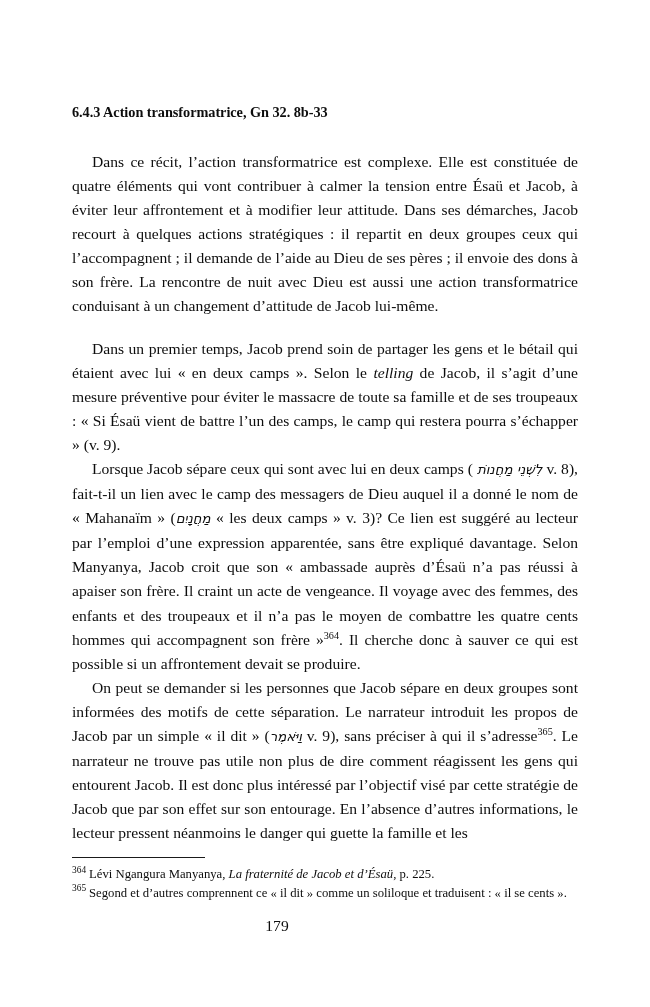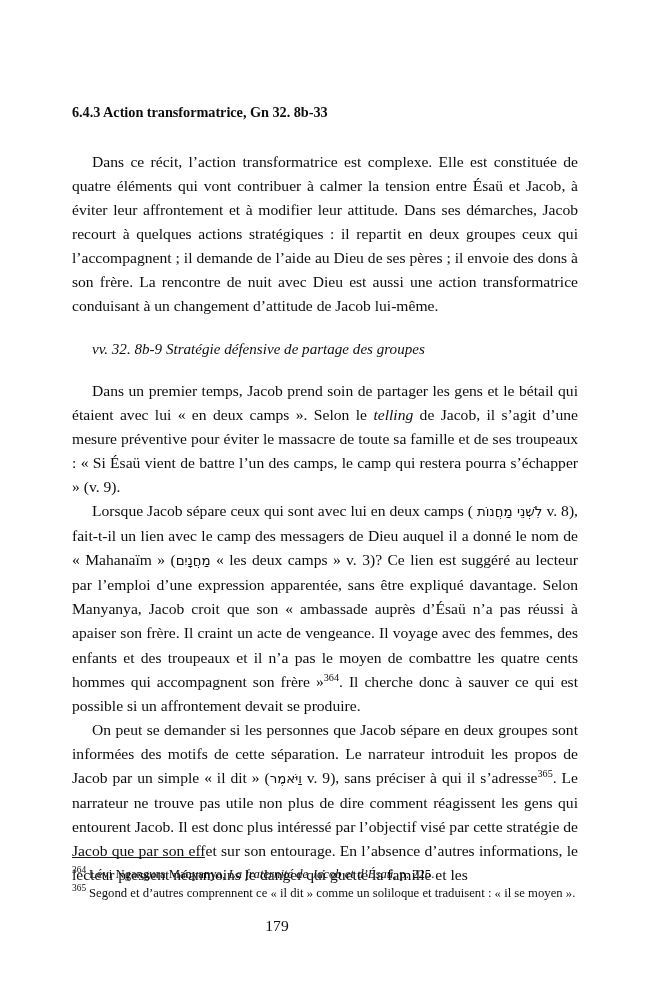--- a/index.html
+++ b/index.html
@@ -67,20 +67,21 @@
   sup.fn-ref {
     font-size: 10.2px;
     vertical-align: super;
     line-height: 0;
   }
   .heb {
     font-family: "DejaVu Sans", "Liberation Sans", sans-serif;
     font-size: 13.4px;
     direction: rtl;
     unicode-bidi: isolate;
+    font-style: italic;
   }
   .footnotes {
     position: absolute;
     left: 72px;
     top: 857px;
     width: 506px;
   }
   .fn-rule {
     width: 133px;
     height: 0;
@@ -114,35 +115,34 @@
 <body>
 
 <div class="page">
 
   <div class="content">
 
     <h2 class="section-heading">6.4.3 Action transformatrice, Gn 32. 8b-33</h2>
 
     <p class="para first-after-heading">Dans ce récit, l’action transformatrice est complexe. Elle est constituée de quatre éléments qui vont contribuer à calmer la tension entre Ésaü et Jacob, à éviter leur affrontement et à modifier leur attitude. Dans ses démarches, Jacob recourt à quelques actions stratégiques : il repartit en deux groupes ceux qui l’accompagnent ; il demande de l’aide au Dieu de ses pères ; il envoie des dons à son frère. La rencontre de nuit avec Dieu est aussi une action transformatrice conduisant à un changement d’attitude de Jacob lui-même.</p>
 
-    <p class="subhead">vv. 32. 8b-9 Stratégie défensive de partage des groupes</p>
 
     <p class="para after-subhead"><span>Dans un premier temps, Jacob prend soin de partager les gens et le bétail qui étaient avec lui « en deux camps ». Selon le </span><span class="it">telling</span><span> de Jacob, il s’agit d’une mesure préventive pour éviter le massacre de toute sa famille et de ses troupeaux : « Si Ésaü vient de battre l’un des camps, le camp qui restera pourra s’échapper » (v. 9).</span></p>
 
     <p class="para tight"><span>Lorsque Jacob sépare ceux qui sont avec lui en deux camps ( </span><span class="heb">לִשְׁנֵי מַחֲנוֹת</span><span> v. 8), fait-t-il un lien avec le camp des messagers de Dieu auquel il a donné le nom de « Mahanaïm » (</span><span class="heb">מַחֲנָיִם</span><span> « les deux camps » v. 3)? Ce lien est suggéré au lecteur par l’emploi d’une expression apparentée, sans être expliqué davantage. Selon Manyanya, Jacob croit que son « ambassade auprès d’Ésaü n’a pas réussi à apaiser son frère. Il craint un acte de vengeance. Il voyage avec des femmes, des enfants et des troupeaux et il n’a pas le moyen de combattre les quatre cents hommes qui accompagnent son frère »</span><sup class="fn-ref">364</sup><span>. Il cherche donc à sauver ce qui est possible si un affrontement devait se produire.</span></p>
 
     <p class="para tight"><span>On peut se demander si les personnes que Jacob sépare en deux groupes sont informées des motifs de cette séparation. Le narrateur introduit les propos de Jacob par un simple « il dit » (</span><span class="heb">וַיֹּאמֶר</span><span> v. 9), sans préciser à qui il s’adresse</span><sup class="fn-ref">365</sup><span>. Le narrateur ne trouve pas utile non plus de dire comment réagissent les gens qui entourent Jacob. Il est donc plus intéressé par l’objectif visé par cette stratégie de Jacob que par son effet sur son entourage. En l’absence d’autres informations, le lecteur pressent néanmoins le danger qui guette la famille et les</span></p>
 
   </div>
 
   <div class="footnotes">
 
     <div class="fn-rule"></div>
 
     <p class="footnote"><span class="fn-num">364</span><span>Lévi Ngangura Manyanya, </span><span class="it">La fraternité de Jacob et d’Ésaü</span><span>, p. 225.</span></p>
 
-    <p class="footnote"><span class="fn-num">365</span><span>Segond et d’autres comprennent ce « il dit » comme un soliloque et traduisent : « il se moyen ».</span></p>
+    <p class="footnote"><span class="fn-num">365</span><span>Segond et d’autres comprennent ce « il dit » comme un soliloque et traduisent : « il se cents ».</span></p>
 
   </div>
 
   <div class="page-number">179</div>
 
 </div>
 
 </body></html>

